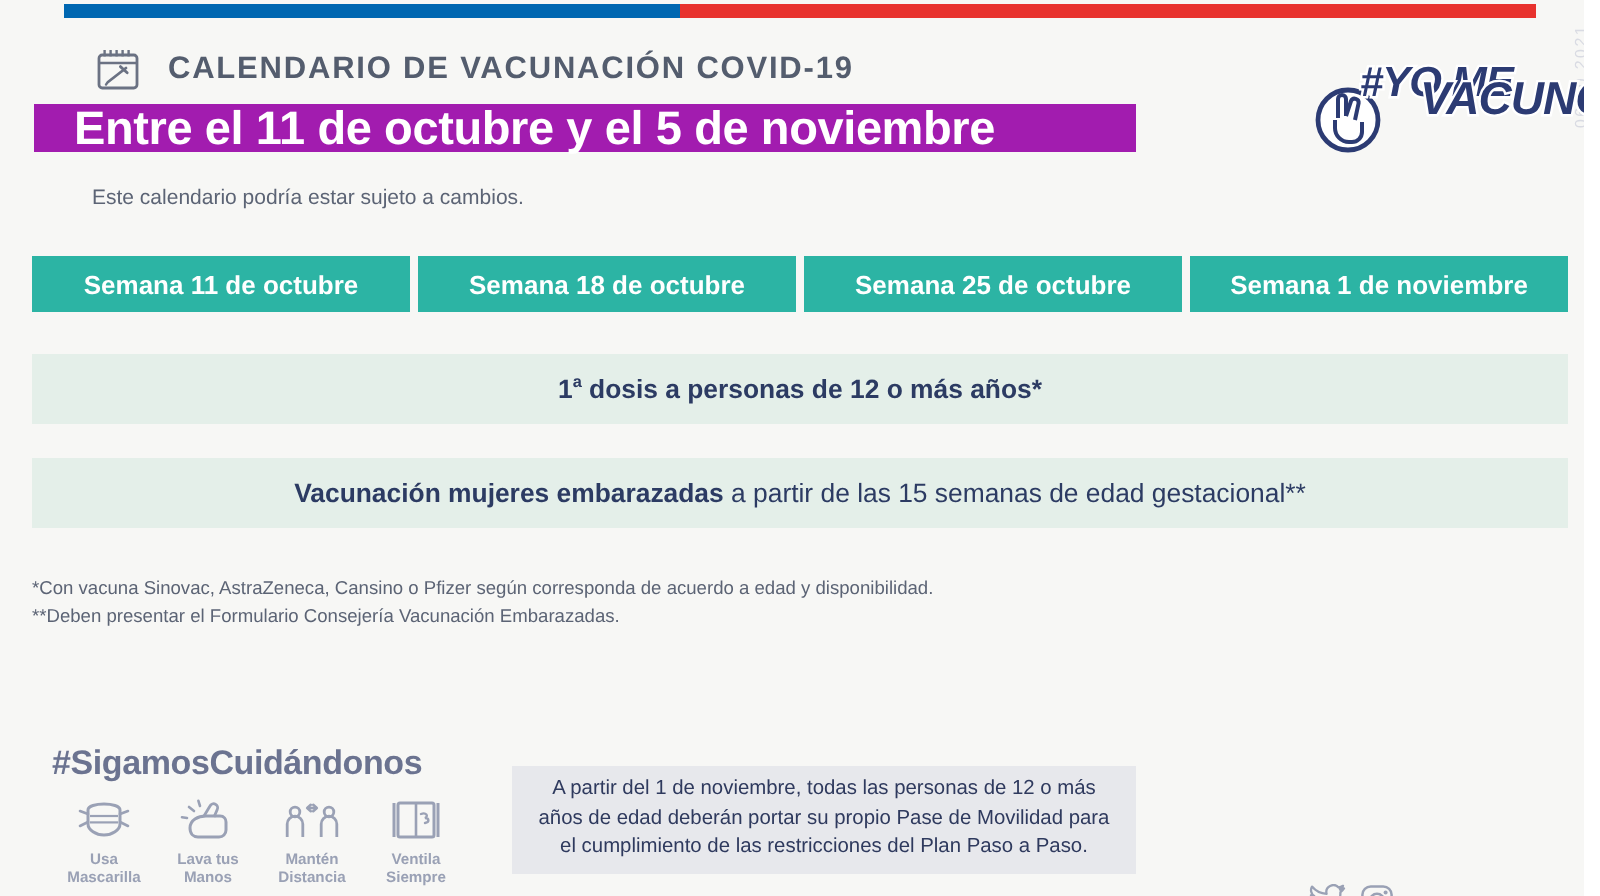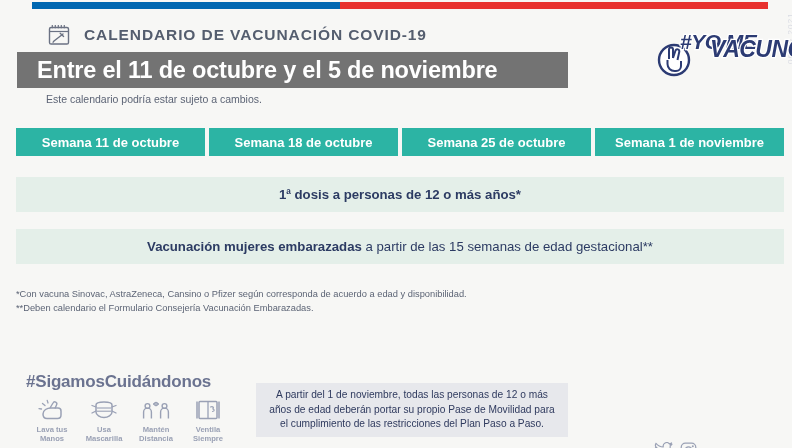--- a/index.html
+++ b/index.html
@@ -45,22 +45,22 @@
   .logo-l2{
     position:absolute;left:16px;top:22px;font-size:23px;font-weight:800;
     letter-spacing:-0.5px;color:#2c3b73;
     -webkit-text-stroke:2.4px #ffffff;paint-order:stroke fill;
     white-space:nowrap;font-style:italic;margin-left:40px;
   }
   .logo-hand{position:absolute;left:-2px;top:22px;}
 
   
   .banner{
-    position:absolute;left:17px;top:52px;width:551px;height:36px;
-    background:#737373;display:flex;align-items:center;
+    position:absolute;left:17px;top:52px;width:551px;height:24px;
+    background:#a21caf;display:flex;align-items:center;
   }
   .banner-txt{
     margin-left:20px;color:#fff;font-size:23.5px;font-weight:700;
     letter-spacing:-0.2px;white-space:nowrap;
   }
 
   
   .subnote{
     position:absolute;left:46px;top:93px;font-size:10.5px;color:#5c6475;
   }
@@ -180,47 +180,47 @@
     <div class="row">
       <span><b>1<sup>a</sup> dosis a personas de 12 o más años*</b><span class="lite"></span></span>
     </div>
     <div class="row">
       <span><b>Vacunación mujeres embarazadas</b><span class="lite"> a partir de las 15 semanas de edad gestacional**</span></span>
     </div>
   </div>
 
   <div class="foots">
     <div class="foot">*Con vacuna Sinovac, AstraZeneca, Cansino o Pfizer según corresponda de acuerdo a edad y disponibilidad.</div>
-    <div class="foot">**Deben calendario el Formulario Consejería Vacunación Embarazadas.</div>
+    <div class="foot">**Deben presentar el Formulario Consejería Vacunación Embarazadas.</div>
   </div>
 
   <div class="sigamos">#SigamosCuidándonos</div>
 
   <div class="care-icons">
-    <div class="care">
-      <div class="glyph">
-        <svg width="30" height="24" viewBox="0 0 30 24" fill="none">
-          <path d="M6 16 C6 12 10 10 14 10 L21 10 C23 10 24 11.5 24 13 L24 17 C24 19 22.5 20.5 20.5 20.5 L10 20.5 C7.8 20.5 6 19 6 16 Z" stroke="#9aa1b5" stroke-width="1.5"></path>
-          <path d="M13 10 L16 5 A2 2 0 0 1 19.6 6.8 L18 10.5" stroke="#9aa1b5" stroke-width="1.4"></path>
-          <path d="M8 7.5 L5.5 5.5 M11 5 L10.2 2.4 M4.5 11 L2 10.6" stroke="#9aa1b5" stroke-width="1.3" stroke-linecap="round"></path>
-        </svg>
-      </div>
-      <div class="lab">Lava tus<br>Manos</div>
-    </div>
     <div class="care">
       <div class="glyph">
         <svg width="30" height="24" viewBox="0 0 30 24" fill="none">
           <path d="M7 7 C7 5 11 4 15 4 C19 4 23 5 23 7 L23 14 C23 17 19 19.5 15 19.5 C11 19.5 7 17 7 14 Z" stroke="#9aa1b5" stroke-width="1.5"></path>
           <path d="M7 9 L3 7.5 M7 13 L3 15" stroke="#9aa1b5" stroke-width="1.3" stroke-linecap="round"></path>
           <path d="M23 9 L27 7.5 M23 13 L27 15" stroke="#9aa1b5" stroke-width="1.3" stroke-linecap="round"></path>
           <line x1="8" y1="10" x2="22" y2="10" stroke="#9aa1b5" stroke-width="1.1"></line>
           <line x1="8" y1="13.2" x2="22" y2="13.2" stroke="#9aa1b5" stroke-width="1.1"></line>
         </svg>
       </div>
       <div class="lab">Usa<br>Mascarilla</div>
+    </div>
+    <div class="care">
+      <div class="glyph">
+        <svg width="30" height="24" viewBox="0 0 30 24" fill="none">
+          <path d="M6 16 C6 12 10 10 14 10 L21 10 C23 10 24 11.5 24 13 L24 17 C24 19 22.5 20.5 20.5 20.5 L10 20.5 C7.8 20.5 6 19 6 16 Z" stroke="#9aa1b5" stroke-width="1.5"></path>
+          <path d="M13 10 L16 5 A2 2 0 0 1 19.6 6.8 L18 10.5" stroke="#9aa1b5" stroke-width="1.4"></path>
+          <path d="M8 7.5 L5.5 5.5 M11 5 L10.2 2.4 M4.5 11 L2 10.6" stroke="#9aa1b5" stroke-width="1.3" stroke-linecap="round"></path>
+        </svg>
+      </div>
+      <div class="lab">Lava tus<br>Manos</div>
     </div>
     <div class="care">
       <div class="glyph">
         <svg width="30" height="24" viewBox="0 0 30 24" fill="none">
           <circle cx="6.5" cy="8" r="2.4" stroke="#9aa1b5" stroke-width="1.4"></circle>
           <path d="M2.6 20.5 L2.6 14 A3.9 3.9 0 0 1 10.4 14 L10.4 20.5" stroke="#9aa1b5" stroke-width="1.4"></path>
           <circle cx="23.5" cy="8" r="2.4" stroke="#9aa1b5" stroke-width="1.4"></circle>
           <path d="M19.6 20.5 L19.6 14 A3.9 3.9 0 0 1 27.4 14 L27.4 20.5" stroke="#9aa1b5" stroke-width="1.4"></path>
           <path d="M12.6 6 L17.4 6" stroke="#9aa1b5" stroke-width="1.3"></path>
           <path d="M12.6 6 L14.4 4.4 M12.6 6 L14.4 7.6" stroke="#9aa1b5" stroke-width="1.3" stroke-linecap="round"></path>

